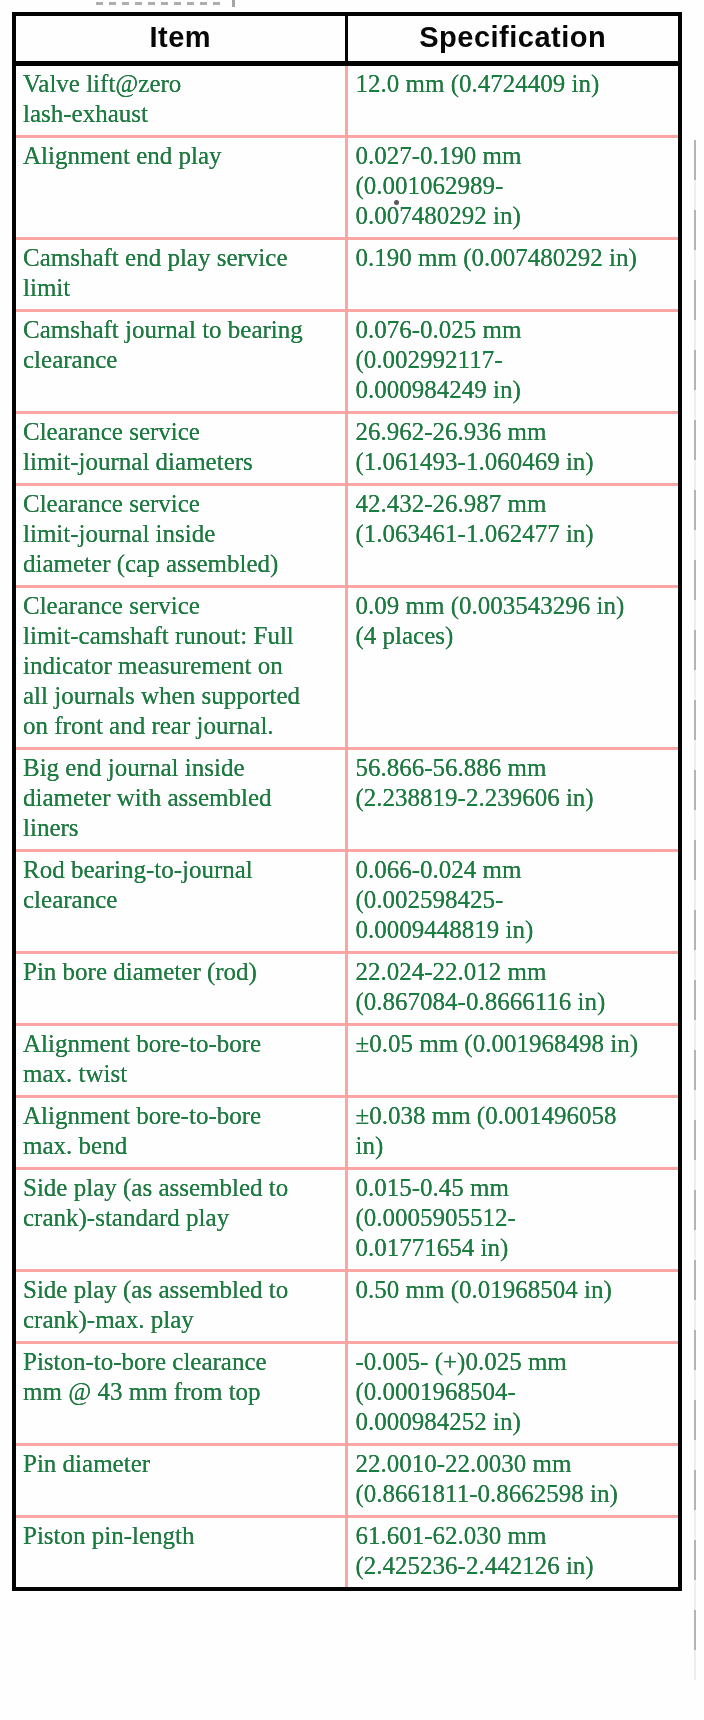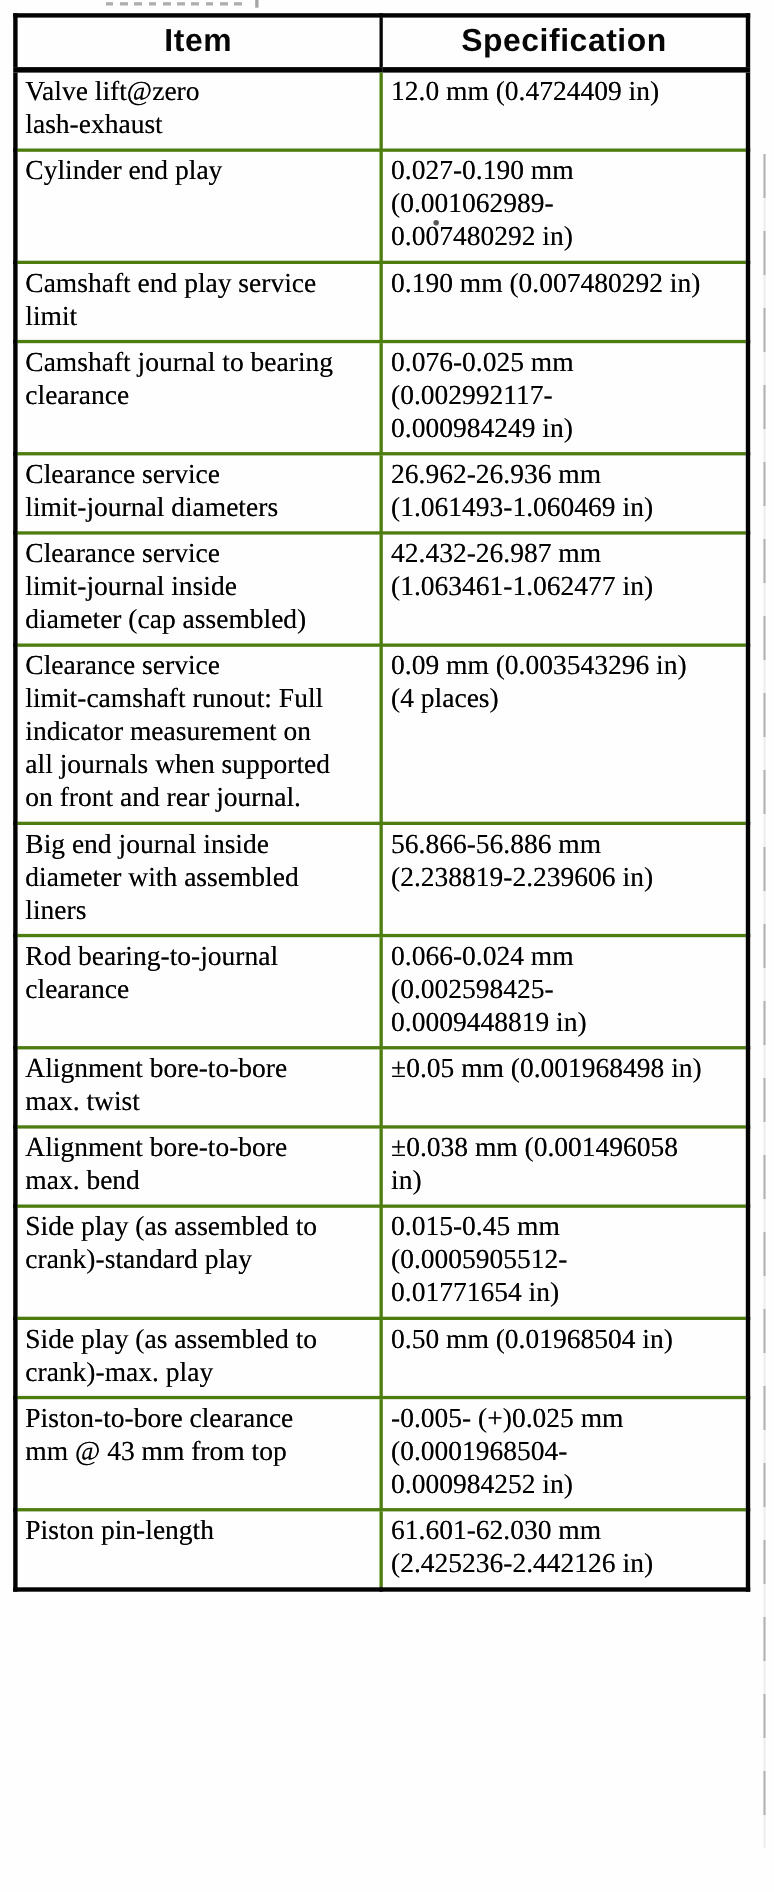--- a/index.html
+++ b/index.html
@@ -37,25 +37,25 @@
     font-family: "Liberation Sans", sans-serif;
     font-weight: bold;
     font-size: 29px;
     color: #070707;
     padding: 5px 0 7px 0;
     text-align: center;
     letter-spacing: 0.5px;
     margin-top: 32px;
   }
   td {
-    border: 3px solid #4d7c0f;
+    border: 3px solid #fca5a5;
     font-family: "Liberation Serif", serif;
     font-size: 25px;
     line-height: 30px;
-    color: #000000;
+    color: #15803d;
     vertical-align: top;
     padding: 3px 8px 6px 8px;
     white-space: pre-line;
     text-shadow: 0 0 0.6px rgba(0,0,0,0.65);
   }
   td.item-cell {
     text-align: left;
     padding-left: 7px;
   }
   td.spec-cell {
@@ -120,21 +120,21 @@
           <th>Specification</th>
         </tr>
       </thead>
       <tbody id="rows-body">
           <tr>
             <td class="item-cell">Valve lift@zero
 lash-exhaust</td>
             <td class="spec-cell">12.0 mm (0.4724409 in)</td>
           </tr>
           <tr>
-            <td class="item-cell">Cylinder end play</td>
+            <td class="item-cell">Alignment end play</td>
             <td class="spec-cell">0.027-0.190 mm
 (0.001062989-
 0.007480292 in)</td>
           </tr>
           <tr>
             <td class="item-cell">Camshaft end play service
 limit</td>
             <td class="spec-cell">0.190 mm (0.007480292 in)</td>
           </tr>
           <tr>
@@ -174,20 +174,25 @@
 (2.238819-2.239606 in)</td>
           </tr>
           <tr>
             <td class="item-cell">Rod bearing-to-journal
 clearance</td>
             <td class="spec-cell">0.066-0.024 mm
 (0.002598425-
 0.0009448819 in)</td>
           </tr>
           <tr>
+            <td class="item-cell">Pin bore diameter (rod)</td>
+            <td class="spec-cell">22.024-22.012 mm
+(0.867084-0.8666116 in)</td>
+          </tr>
+          <tr>
             <td class="item-cell">Alignment bore-to-bore
 max. twist</td>
             <td class="spec-cell">±0.05 mm (0.001968498 in)</td>
           </tr>
           <tr>
             <td class="item-cell">Alignment bore-to-bore
 max. bend</td>
             <td class="spec-cell">±0.038 mm (0.001496058
 in)</td>
           </tr>
@@ -204,20 +209,25 @@
             <td class="spec-cell">0.50 mm (0.01968504 in)</td>
           </tr>
           <tr>
             <td class="item-cell">Piston-to-bore clearance
 mm @ 43 mm from top</td>
             <td class="spec-cell">-0.005- (+)0.025 mm
 (0.0001968504-
 0.000984252 in)</td>
           </tr>
           <tr>
+            <td class="item-cell">Pin diameter</td>
+            <td class="spec-cell">22.0010-22.0030 mm
+(0.8661811-0.8662598 in)</td>
+          </tr>
+          <tr>
             <td class="item-cell">Piston pin-length</td>
             <td class="spec-cell">61.601-62.030 mm
 (2.425236-2.442126 in)</td>
           </tr>
         </tbody>
     </table>
   </div>
 
 </div>
 

